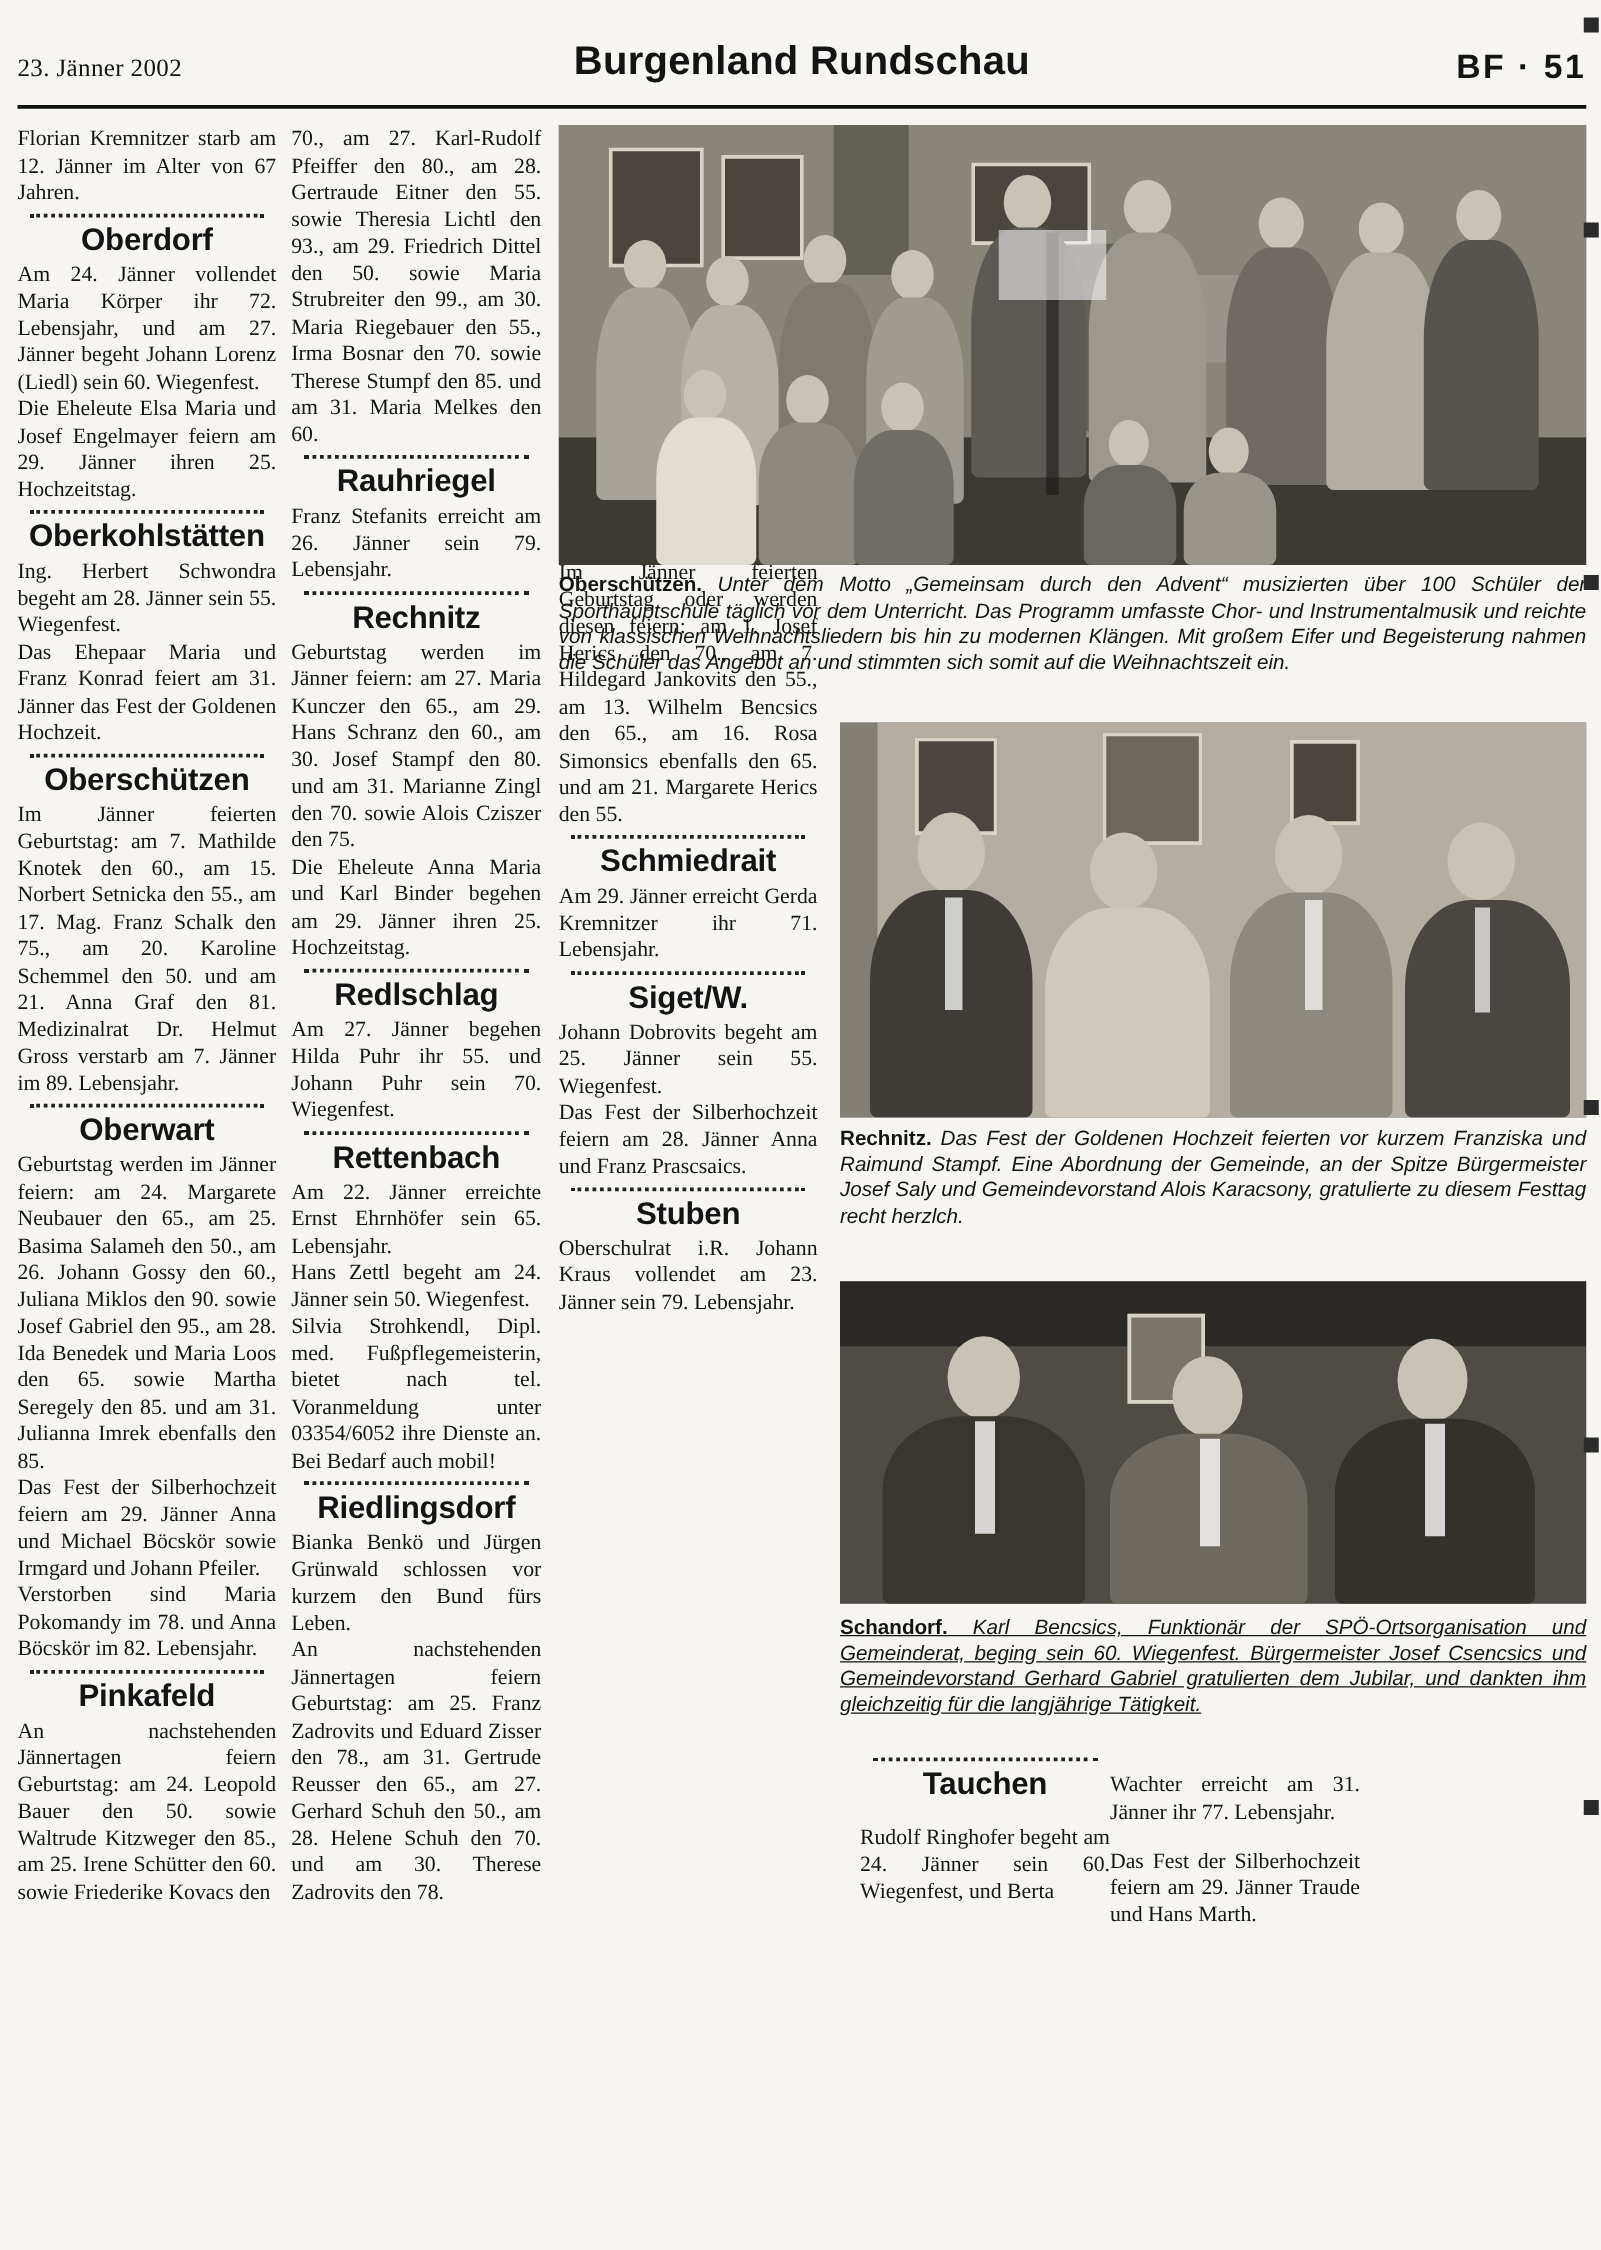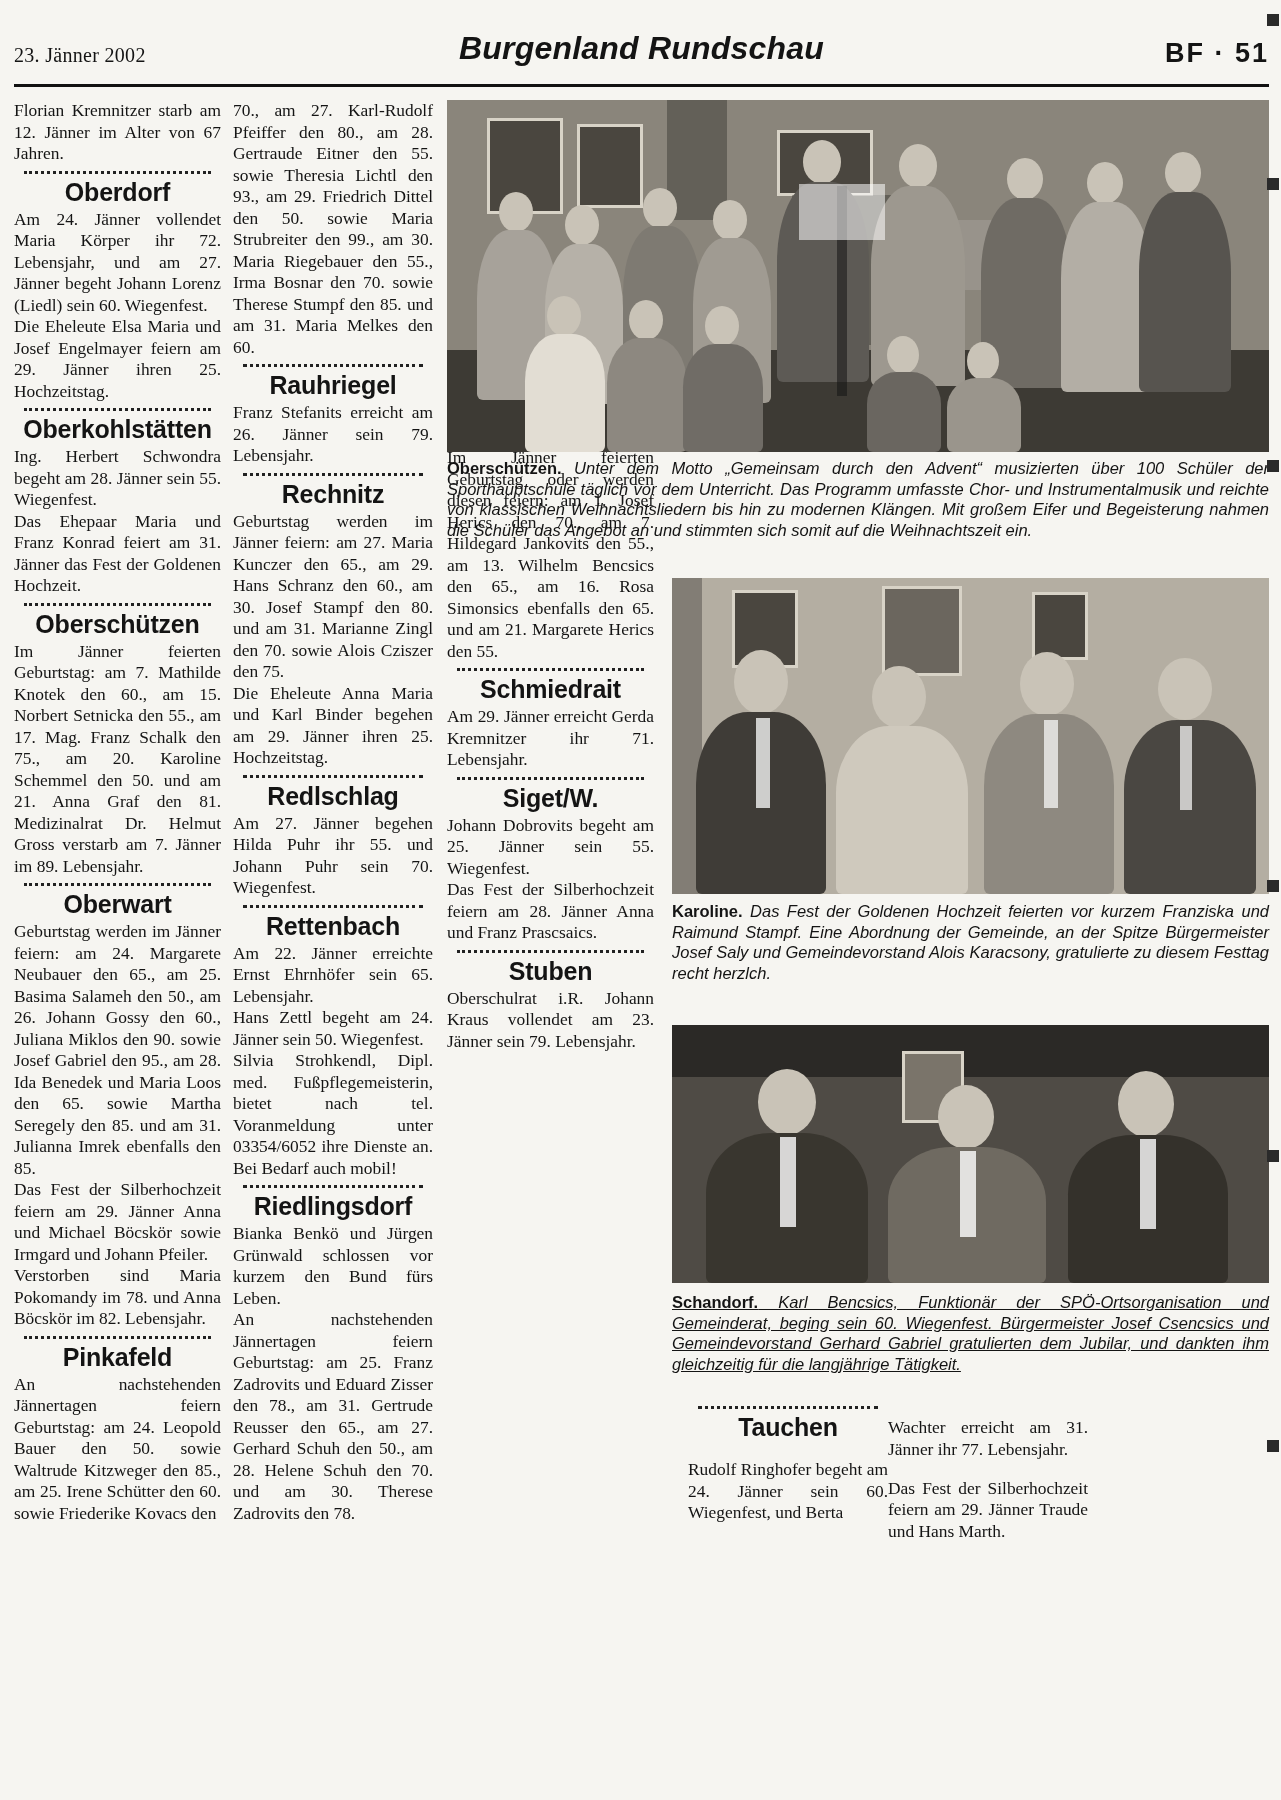--- a/index.html
+++ b/index.html
@@ -37,21 +37,20 @@
   }
   .masthead-title {
     position: absolute;
     left: 0; top: 0;
     width: 1255px;
     text-align: center;
     font-family: "Liberation Sans", sans-serif;
     font-weight: bold;
     font-size: 32px;
     letter-spacing: .2px;
-    font-style: italic;
   }
   .masthead-page {
     position: absolute;
     right: 0; top: 8px;
     font-family: "Liberation Sans", sans-serif;
     font-weight: bold;
     font-size: 27px;
     letter-spacing: 2px;
   }
   .rule {
@@ -275,21 +274,21 @@
       <div class="head" style="left:348px;top:74px;width:54px;height:64px;"></div>
       <div class="figure" style="left:312px;top:136px;width:130px;height:180px;background:#8e8980;"></div>
       <div class="head" style="left:486px;top:80px;width:54px;height:62px;"></div>
       <div class="figure" style="left:452px;top:142px;width:132px;height:174px;background:#4a4742;"></div>
       <div class="band" style="left:84px;top:140px;width:14px;height:90px;background:rgba(255,255,255,.75);"></div>
       <div class="band" style="left:372px;top:142px;width:14px;height:88px;background:rgba(255,255,255,.7);"></div>
       <div class="band" style="left:508px;top:148px;width:12px;height:84px;background:rgba(255,255,255,.7);"></div>
     </div>
   </div>
   <div class="cap" id="cap2">
-    <b>Karoline.</b><span> Das Fest der Goldenen Hochzeit feierten vor kurzem Franziska und Raimund Stampf. Eine Abordnung der Gemeinde, an der Spitze Bürgermeister Josef Saly und Gemeindevorstand Alois Karacsony, gratulierte zu diesem Festtag recht herzlch.</span>
+    <b>Rechnitz.</b><span> Das Fest der Goldenen Hochzeit feierten vor kurzem Franziska und Raimund Stampf. Eine Abordnung der Gemeinde, an der Spitze Bürgermeister Josef Saly und Gemeindevorstand Alois Karacsony, gratulierte zu diesem Festtag recht herzlch.</span>
   </div>
 
   <div class="photo" id="photo3">
     <div class="ph-inner">
       <div class="wall" style="left:0;top:0;width:597px;height:258px;background:#4f4b45;"></div>
       <div class="dark" style="left:0;top:0;width:597px;height:52px;background:rgba(0,0,0,.45);"></div>
       <div class="frame" style="left:230px;top:26px;width:56px;height:66px;background:#7a746a;"></div>
       <div class="head" style="left:86px;top:44px;width:58px;height:66px;"></div>
       <div class="figure" style="left:34px;top:108px;width:162px;height:150px;background:#39362f;"></div>
       <div class="head" style="left:266px;top:60px;width:56px;height:64px;"></div>

